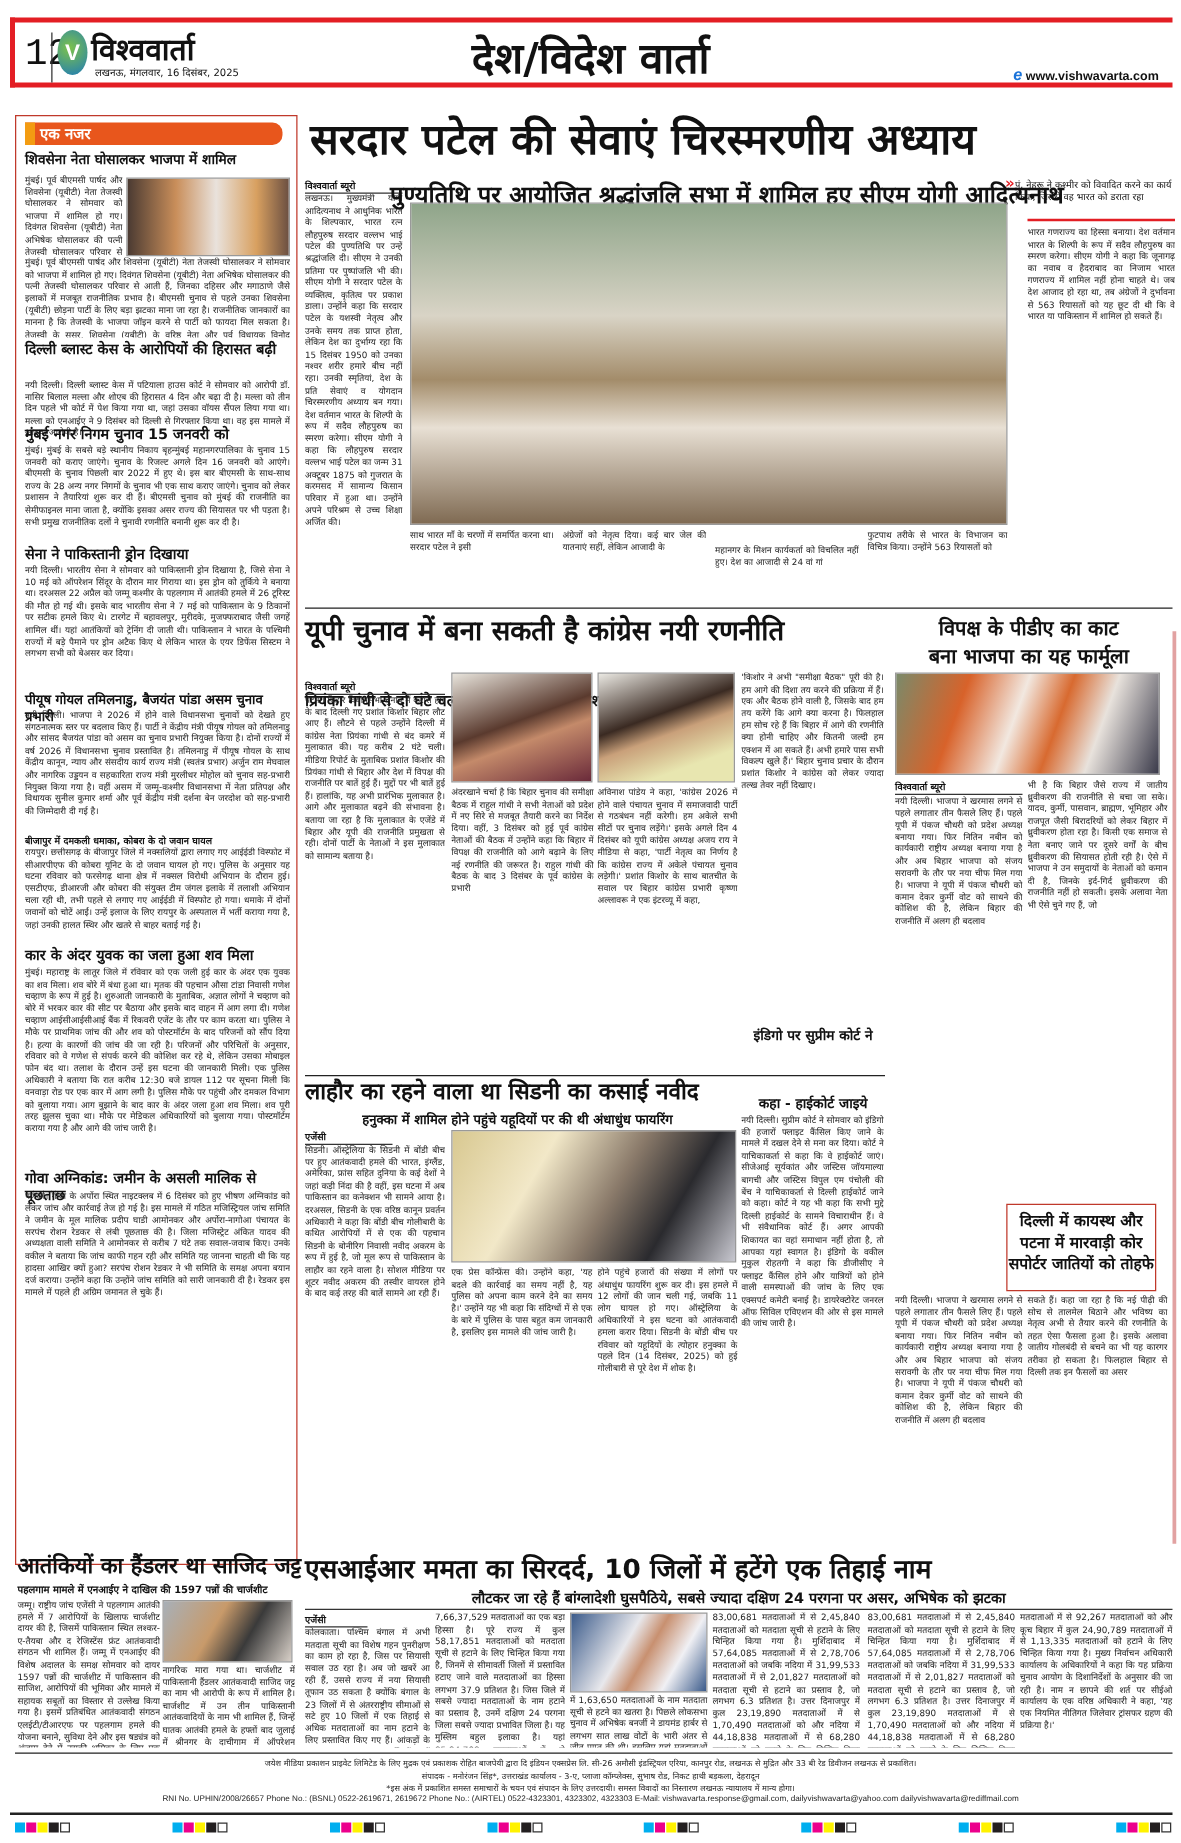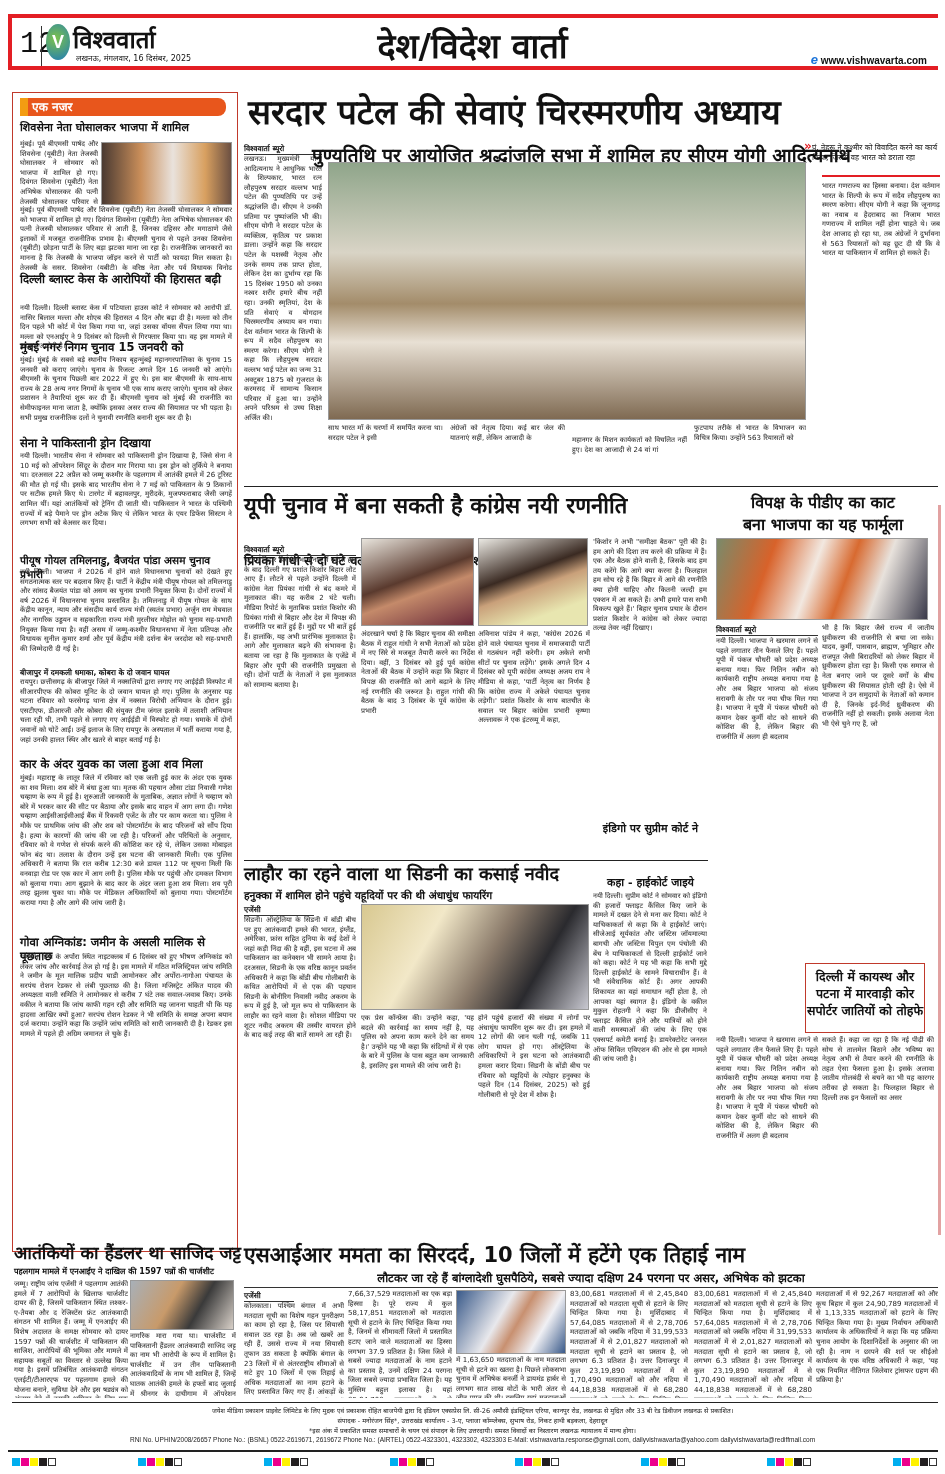--- a/index.html
+++ b/index.html
@@ -108,21 +108,21 @@
 <div class="abs photo" style="left:716px;top:538px;width:212px;height:82px;background:linear-gradient(110deg,#7a8a6a,#d8622a 25%,#f2e8e0 45%,#d86a30 60%,#e8e2dc 75%,#3a3a4a)"></div>
 <div class="abs byline" style="left:716px;top:624px;width:102px">विश्ववार्ता ब्यूरो</div>
 <div class="col" style="left:716px;top:637px;width:102px;height:330px">नयी दिल्ली। भाजपा ने खरमास लगने से पहले लगातार तीन फैसले लिए हैं। पहले यूपी में पंकज चौधरी को प्रदेश अध्यक्ष बनाया गया। फिर नितिन नबीन को कार्यकारी राष्ट्रीय अध्यक्ष बनाया गया है और अब बिहार भाजपा को संजय सरावगी के तौर पर नया चीफ मिल गया है। भाजपा ने यूपी में पंकज चौधरी को कमान देकर कुर्मी वोट को साधने की कोशिश की है, लेकिन बिहार की राजनीति में अलग ही बदलाव</div>
 <div class="col" style="left:822px;top:624px;width:112px;height:340px">भी है कि बिहार जैसे राज्य में जातीय ध्रुवीकरण की राजनीति से बचा जा सके। यादव, कुर्मी, पासवान, ब्राह्मण, भूमिहार और राजपूत जैसी बिरादरियों को लेकर बिहार में ध्रुवीकरण होता रहा है। किसी एक समाज से नेता बनाए जाने पर दूसरे वर्गों के बीच ध्रुवीकरण की सियासत होती रही है। ऐसे में भाजपा ने उन समुदायों के नेताओं को कमान दी है, जिनके इर्द-गिर्द ध्रुवीकरण की राजनीति नहीं हो सकती। इसके अलावा नेता भी ऐसे चुने गए हैं, जो</div>
 <div class="abs callout">दिल्ली में कायस्थ और पटना में मारवाड़ी कोर सपोर्टर जातियों को तोहफे</div>
 <div class="col" style="left:822px;top:1036px;width:112px;height:196px">सकते हैं। कहा जा रहा है कि नई पीढ़ी की सोच से तालमेल बिठाने और भविष्य का नेतृत्व अभी से तैयार करने की रणनीति के तहत ऐसा फैसला हुआ है। इसके अलावा जातीय गोलबंदी से बचने का भी यह कारगर तरीका हो सकता है। फिलहाल बिहार से दिल्ली तक इन फैसलों का असर</div>
 <div class="col" style="left:716px;top:1036px;width:102px;height:196px">नयी दिल्ली। भाजपा ने खरमास लगने से पहले लगातार तीन फैसले लिए हैं। पहले यूपी में पंकज चौधरी को प्रदेश अध्यक्ष बनाया गया। फिर नितिन नबीन को कार्यकारी राष्ट्रीय अध्यक्ष बनाया गया है और अब बिहार भाजपा को संजय सरावगी के तौर पर नया चीफ मिल गया है। भाजपा ने यूपी में पंकज चौधरी को कमान देकर कुर्मी वोट को साधने की कोशिश की है, लेकिन बिहार की राजनीति में अलग ही बदलाव</div>
 
 <div class="abs hr" style="left:244px;top:860px;width:464px"></div>
 <div class="abs big" style="left:244px;top:862px;width:340px;font-size:18px;line-height:24px">लाहौर का रहने वाला था सिडनी का कसाई नवीद</div>
-<div class="abs sub" style="left:244px;top:888px;width:340px;font-size:10.5px;text-align:left">हनुक्का में शामिल होने पहुंचे यहूदियों पर की थी अंधाधुंध फायरिंग</div>
+<div class="abs sub" style="left:244px;top:888px;width:340px;font-size:10.5px;text-align:center">हनुक्का में शामिल होने पहुंचे यहूदियों पर की थी अंधाधुंध फायरिंग</div>
 <div class="abs byline" style="left:244px;top:904px;width:70px">एजेंसी</div>
 <div class="col" style="left:244px;top:916px;width:112px;height:316px">सिडनी। ऑस्ट्रेलिया के सिडनी में बोंडी बीच पर हुए आतंकवादी हमले की भारत, इंग्लैंड, अमेरिका, फ्रांस सहित दुनिया के कई देशों ने जहां कड़ी निंदा की है वहीं, इस घटना में अब पाकिस्तान का कनेक्शन भी सामने आया है। दरअसल, सिडनी के एक वरिष्ठ कानून प्रवर्तन अधिकारी ने कहा कि बोंडी बीच गोलीबारी के कथित आरोपियों में से एक की पहचान सिडनी के बोनीरिग निवासी नवीद अकरम के रूप में हुई है, जो मूल रूप से पाकिस्तान के लाहौर का रहने वाला है। सोशल मीडिया पर शूटर नवीद अकरम की तस्वीर वायरल होने के बाद कई तरह की बातें सामने आ रही हैं।</div>
 <div class="abs photo" style="left:361px;top:904px;width:228px;height:106px;background:linear-gradient(120deg,#d8c890,#f2e8c8 30%,#8a7a6a 55%,#2a2a2e 75%,#c8c8d0)"></div>
 <div class="col" style="left:361px;top:1014px;width:113px;height:218px">एक प्रेस कॉन्फ्रेंस की। उन्होंने कहा, 'यह बदले की कार्रवाई का समय नहीं है, यह पुलिस को अपना काम करने देने का समय है।' उन्होंने यह भी कहा कि संदिग्धों में से एक के बारे में पुलिस के पास बहुत कम जानकारी है, इसलिए इस मामले की जांच जारी है।</div>
 <div class="col" style="left:478px;top:1014px;width:112px;height:218px">होने पहुंचे हजारों की संख्या में लोगों पर अंधाधुंध फायरिंग शुरू कर दी। इस हमले में 12 लोगों की जान चली गई, जबकि 11 लोग घायल हो गए। ऑस्ट्रेलिया के अधिकारियों ने इस घटना को आतंकवादी हमला करार दिया। सिडनी के बोंडी बीच पर रविवार को यहूदियों के त्योहार हनुक्का के पहले दिन (14 दिसंबर, 2025) को हुई गोलीबारी से पूरे देश में शोक है।</div>
 
 <div class="abs big" style="left:593px;top:822px;width:115px;font-size:11px;line-height:14px;text-align:center">इंडिगो पर सुप्रीम कोर्ट ने</div>
 <div class="abs big" style="left:593px;top:876px;width:115px;font-size:11px;line-height:14px;text-align:center">कहा - हाईकोर्ट जाइये</div>
 <div class="col" style="left:593px;top:892px;width:114px;height:340px">नयी दिल्ली। सुप्रीम कोर्ट ने सोमवार को इंडिगो की हजारों फ्लाइट कैंसिल किए जाने के मामले में दखल देने से मना कर दिया। कोर्ट ने याचिकाकर्ता से कहा कि वे हाईकोर्ट जाएं। सीजेआई सूर्यकांत और जस्टिस जॉयमाल्या बागची और जस्टिस विपुल एम पंचोली की बेंच ने याचिकाकर्ता से दिल्ली हाईकोर्ट जाने को कहा। कोर्ट ने यह भी कहा कि सभी मुद्दे दिल्ली हाईकोर्ट के सामने विचाराधीन हैं। वे भी संवैधानिक कोर्ट हैं। अगर आपकी शिकायत का वहां समाधान नहीं होता है, तो आपका यहां स्वागत है। इंडिगो के वकील मुकुल रोहतगी ने कहा कि डीजीसीए ने फ्लाइट कैंसिल होने और यात्रियों को होने वाली समस्याओं की जांच के लिए एक एक्सपर्ट कमेटी बनाई है। डायरेक्टोरेट जनरल ऑफ सिविल एविएशन की ओर से इस मामले की जांच जारी है।</div>
 

